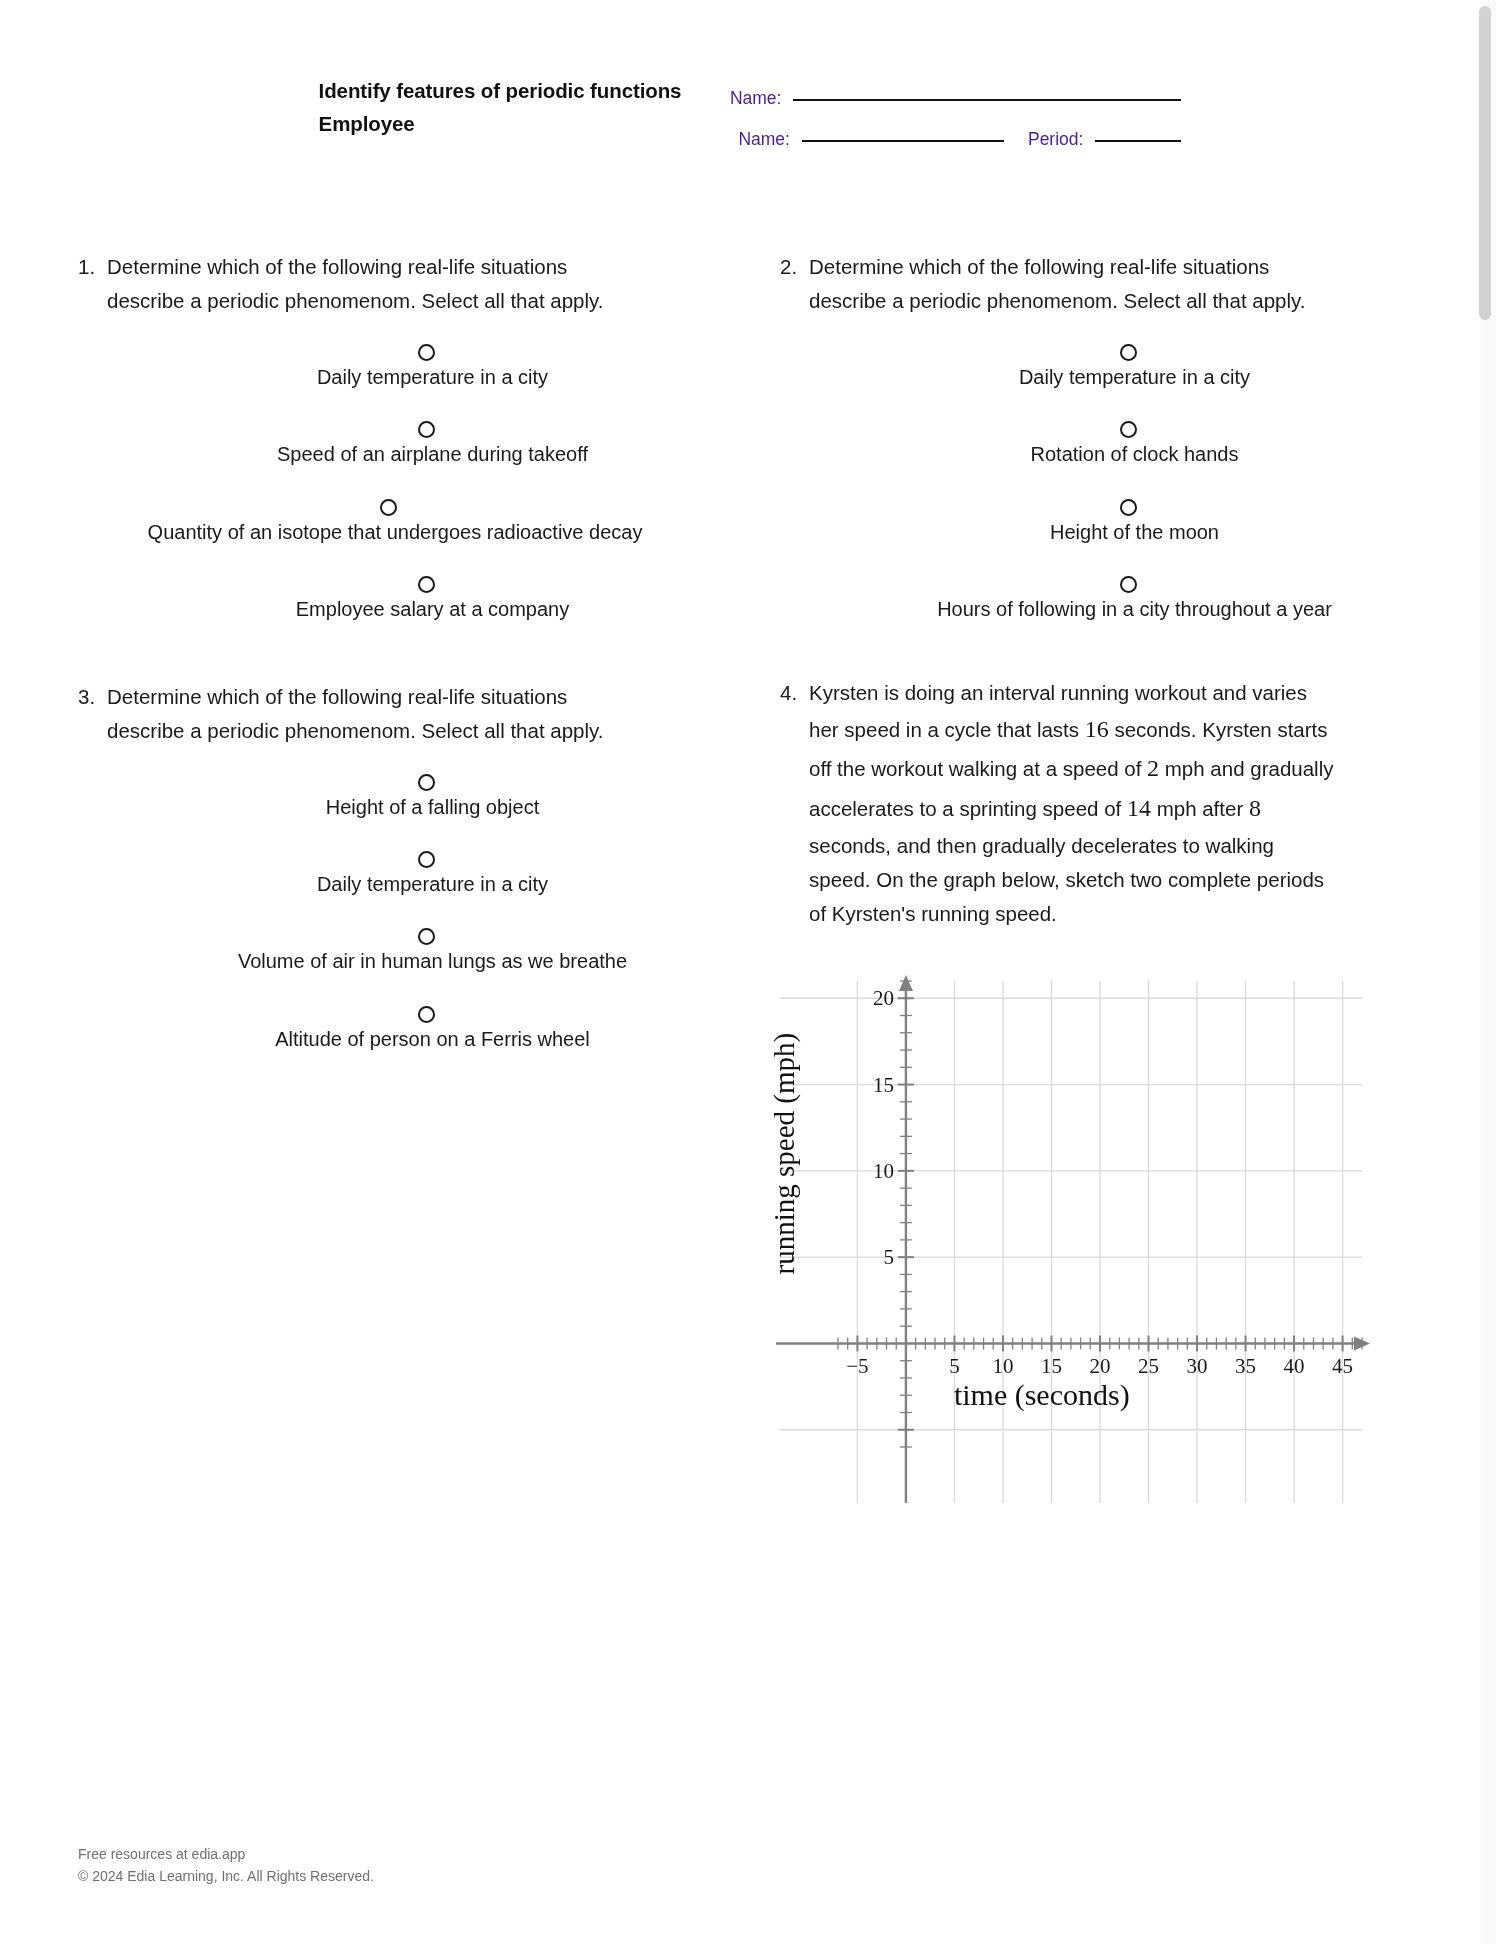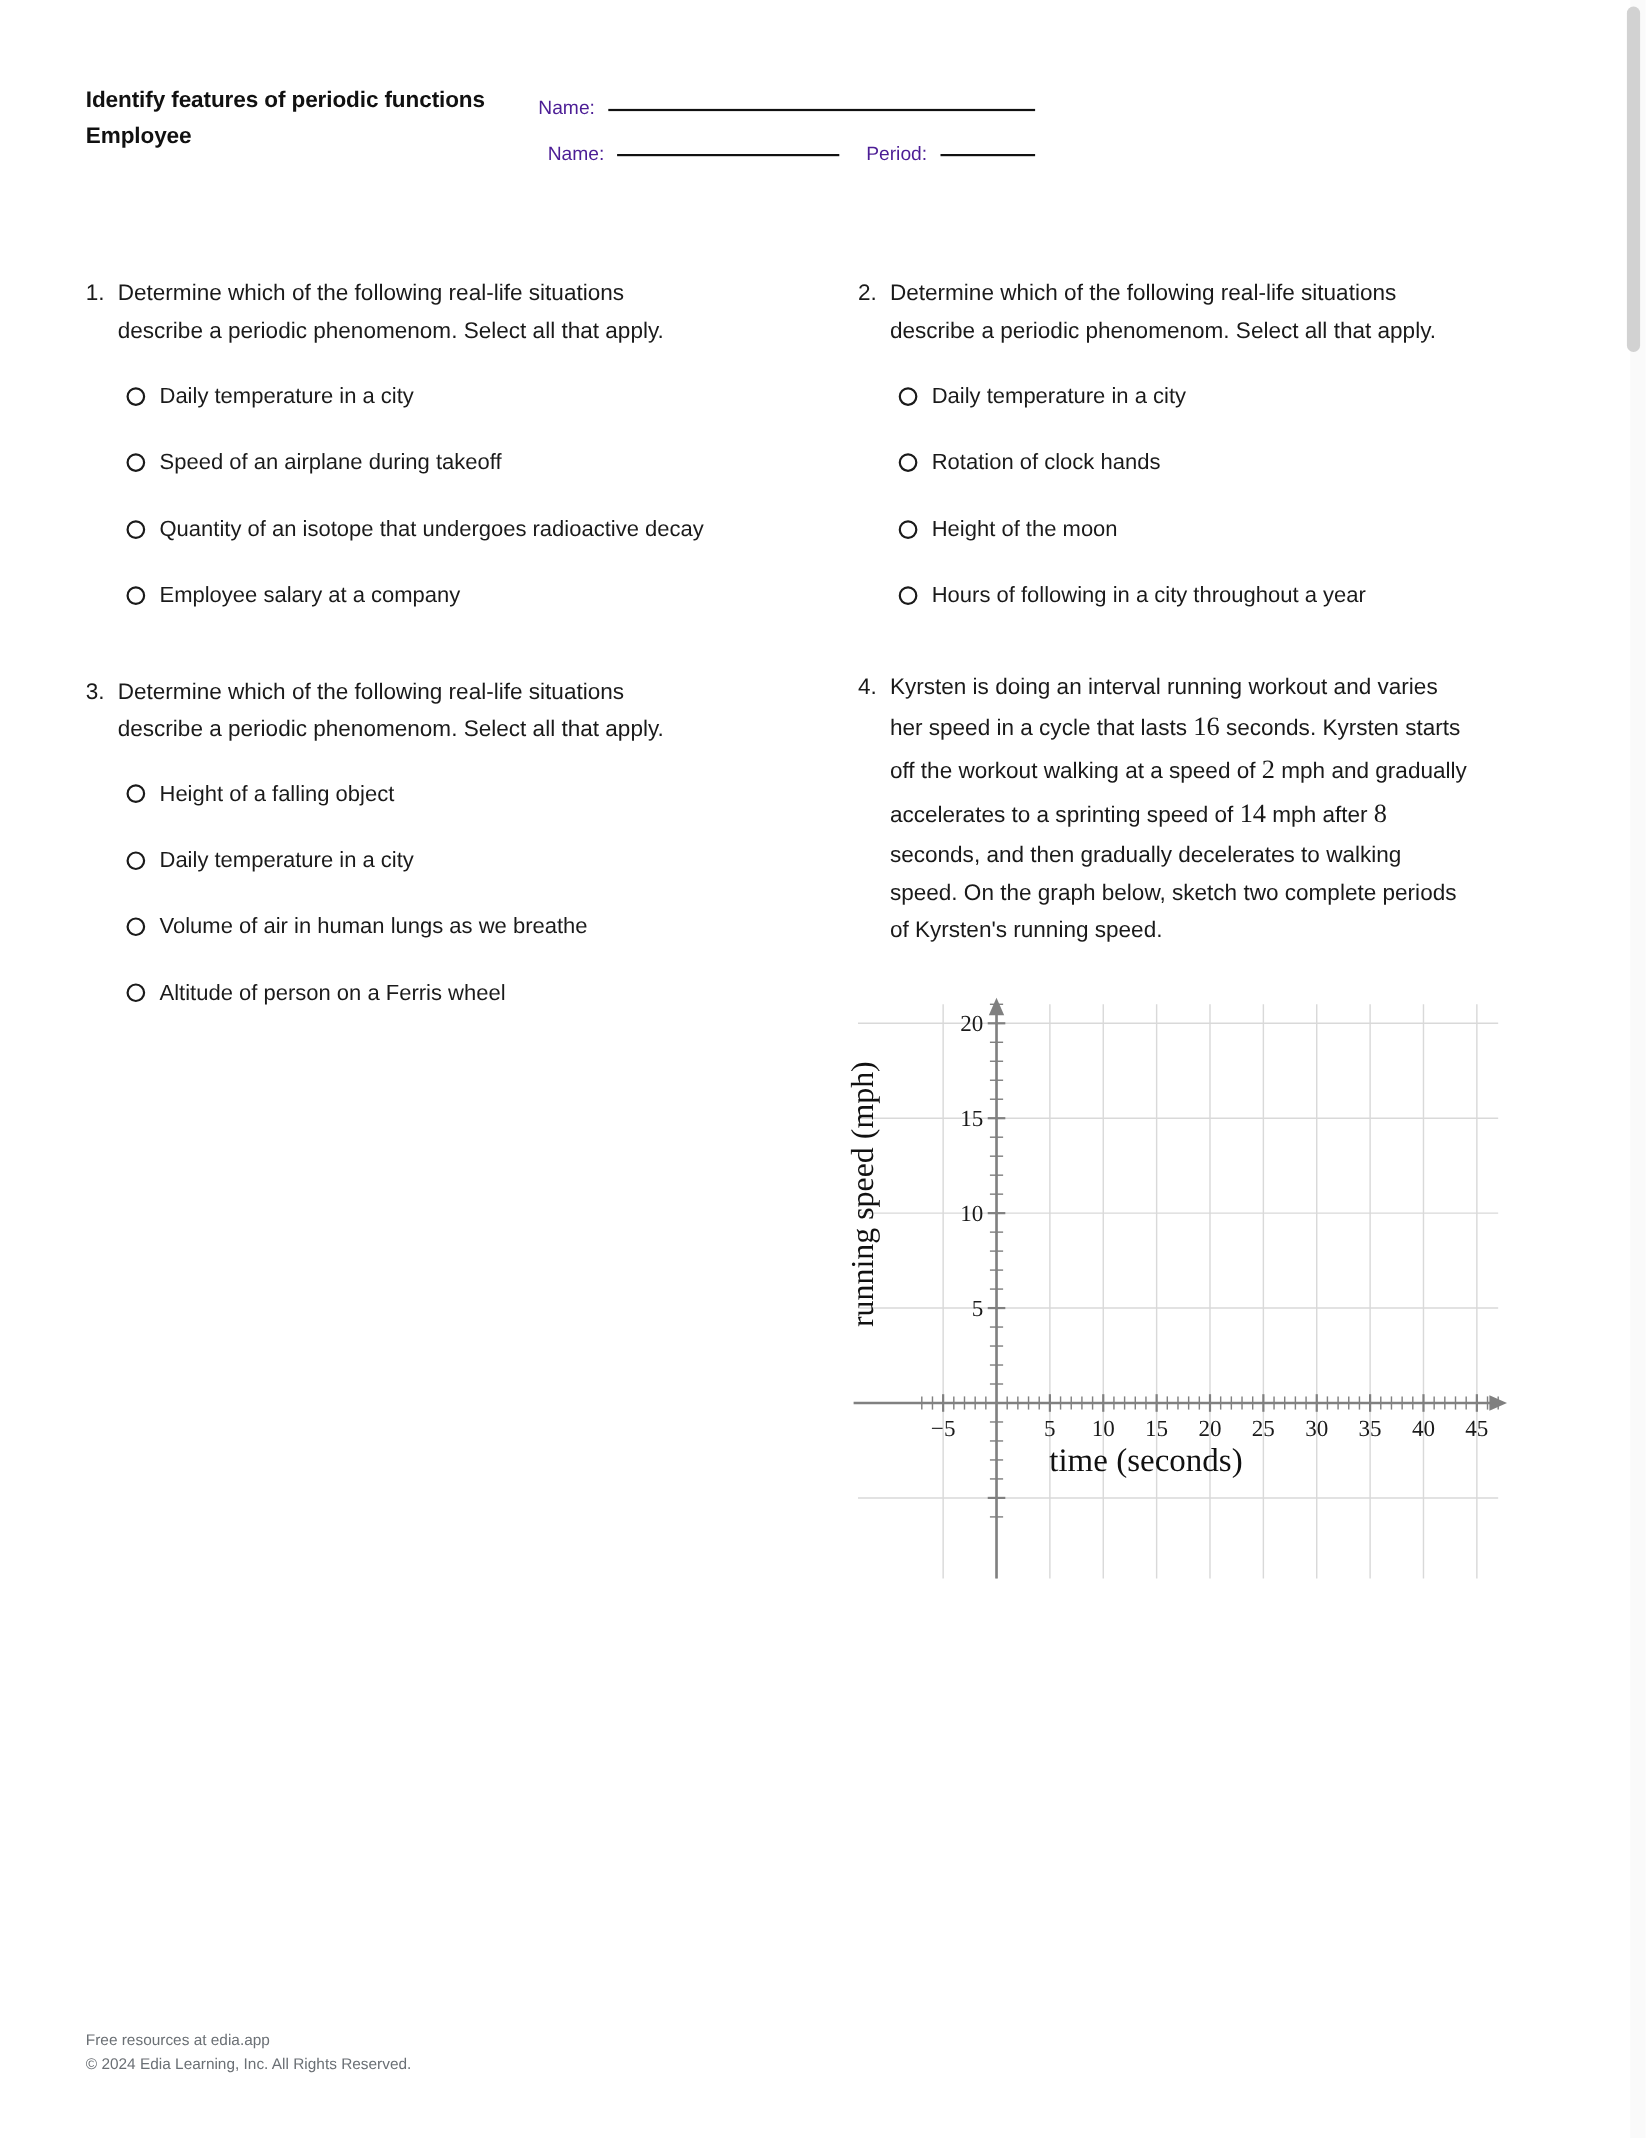--- a/index.html
+++ b/index.html
@@ -21,21 +21,21 @@
     position: absolute;
     left: 0; top: 0;
     width: 1500px;
     height: 1944px;
     padding: 0 78px;
   }
 
   
   .header {
     display: flex;
-    justify-content: flex-start;
+    justify-content: center;
     align-items: flex-start;
     padding-top: 74px;
   }
   .doc-title {
     font-size: 20.5px;
     font-weight: bold;
     line-height: 1.62;
     letter-spacing: -0.1px;
     color: #111111;
     max-width: 520px;
@@ -100,20 +100,21 @@
   }
 
   .options {
     margin-top: 26px;
     margin-left: 37px;
   }
   .option {
     display: flex;
     align-items: center;
     margin-bottom: 28px;
+    flex-direction: column;
   }
   .option:last-child { margin-bottom: 0; }
   .option-wide { max-width: 560px; }
   .radio {
     width: 17px;
     height: 17px;
     border: 2px solid #1a1a1a;
     border-radius: 50%;
     flex: none;
     margin-right: 13px;

